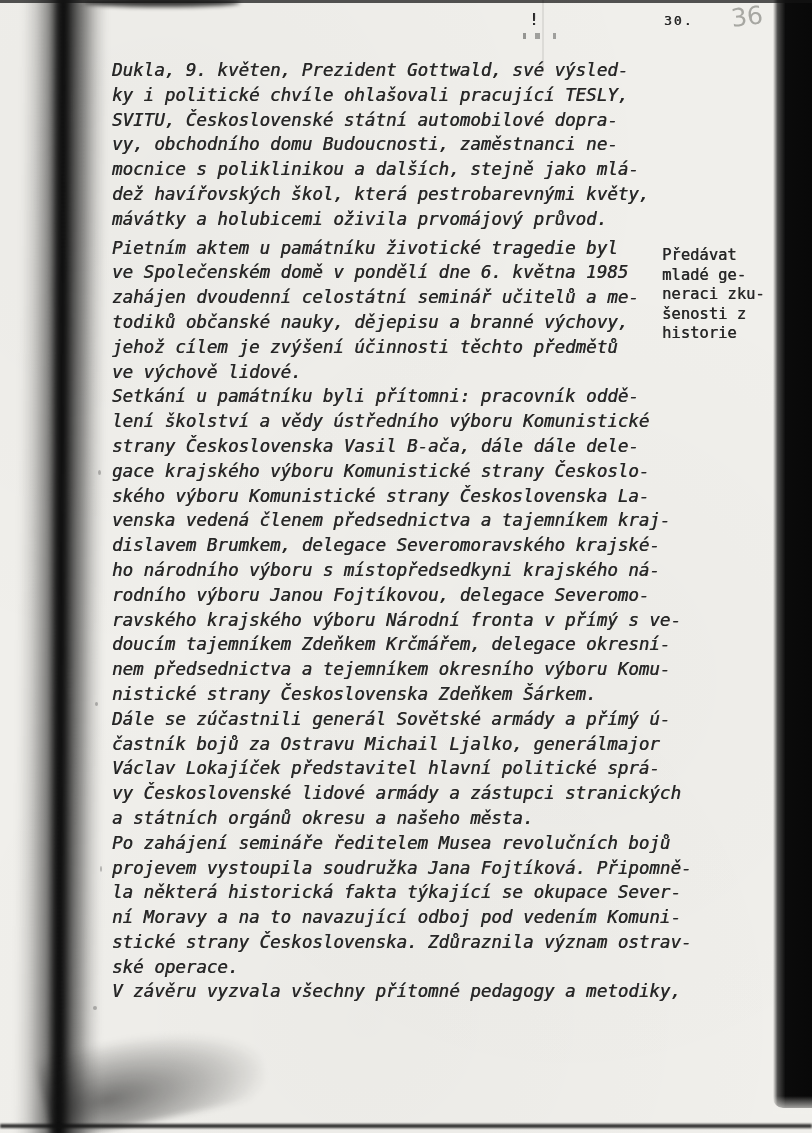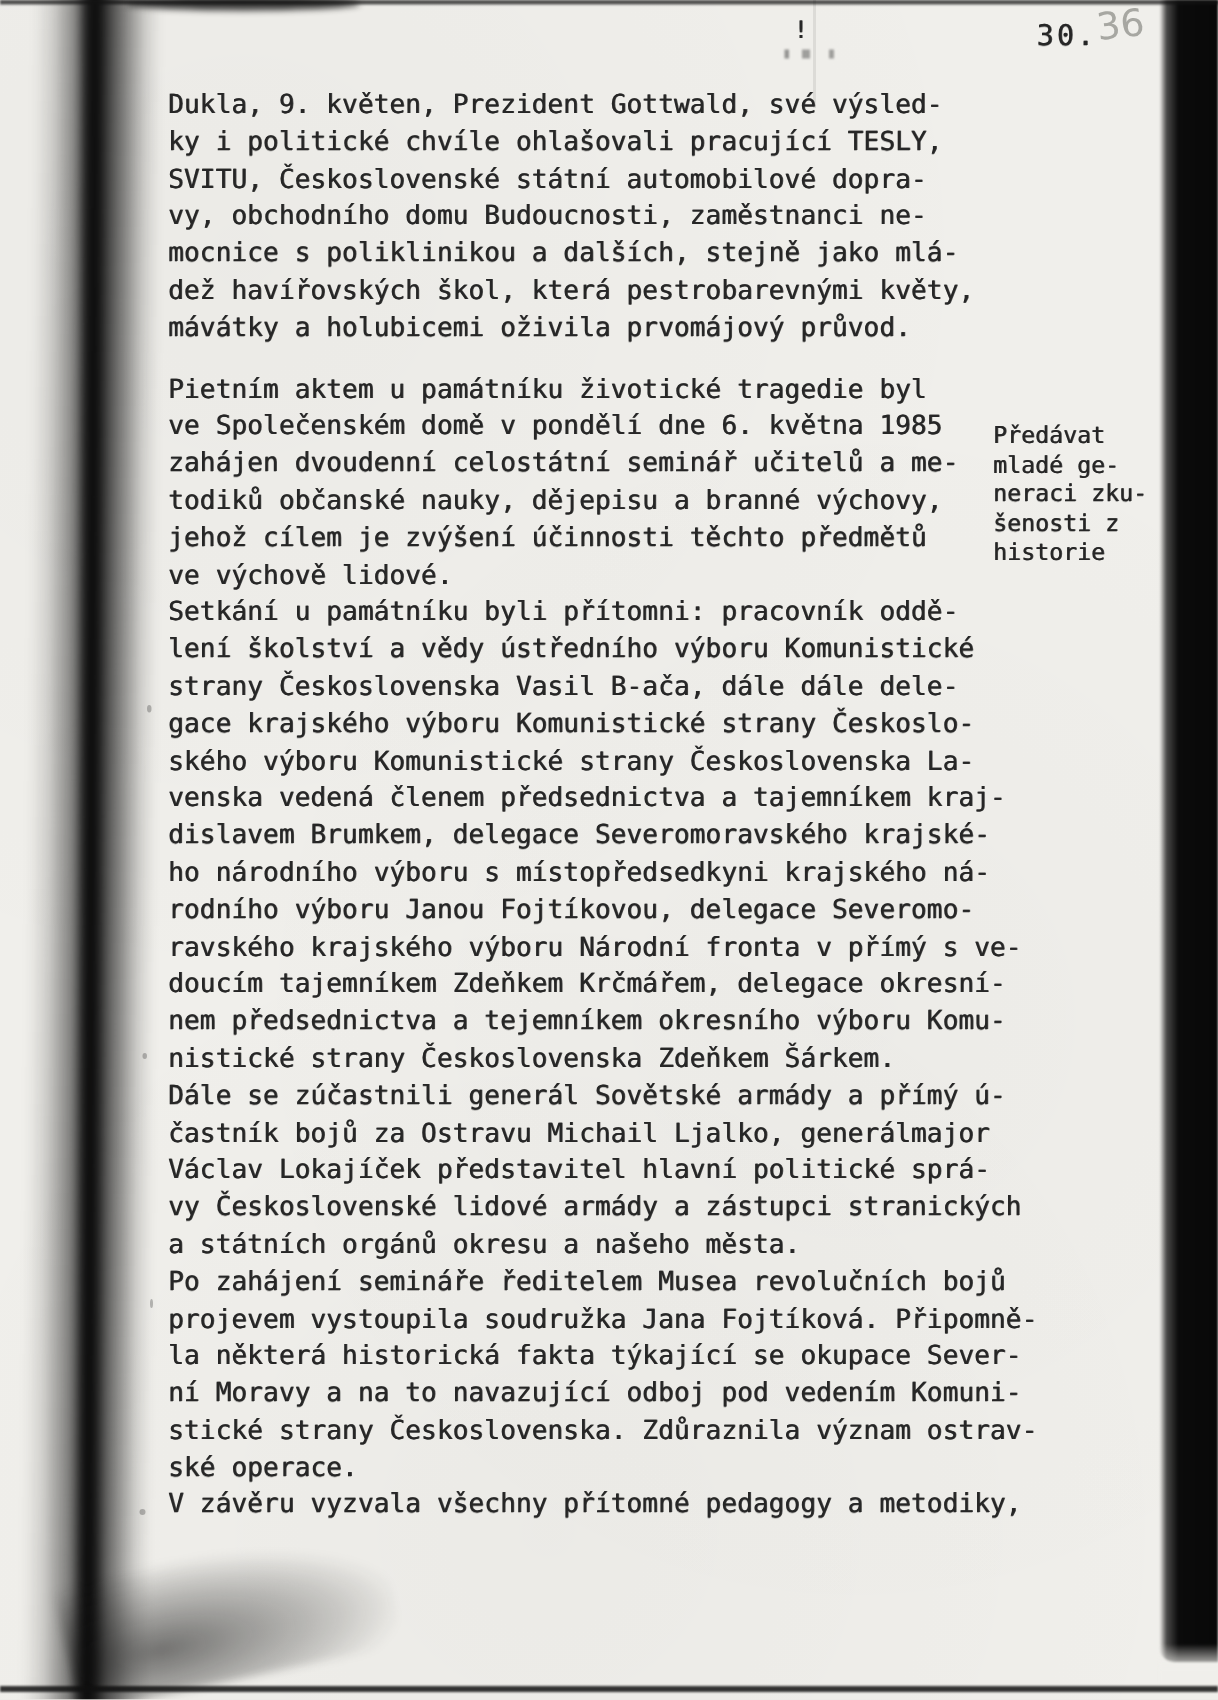--- a/index.html
+++ b/index.html
@@ -56,26 +56,26 @@
   .speck.s2{left:95px;top:702px;width:3px;height:4px;}
   .speck.s3{left:100px;top:866px;width:2px;height:6px;}
   .speck.s4{left:93px;top:1006px;width:4px;height:4px;}
   .stray-mark{position:absolute;left:529px;top:10px;font-size:16px;color:rgba(45,45,45,0.6);}
   .stray-dashes{position:absolute;left:523px;top:33px;width:40px;height:6px;
     background:linear-gradient(90deg, rgba(40,40,40,0.45) 0 3px, transparent 3px 12px, rgba(40,40,40,0.4) 12px 17px, transparent 17px 30px, rgba(40,40,40,0.4) 30px 33px, transparent 33px);
     filter:blur(0.6px);}
 
   
   .ink{color:#262626;text-shadow:0.5px 0 0 rgba(35,35,35,0.75), 0 0.4px 0 rgba(35,35,35,0.3);}
-  .body-text{position:absolute;left:112px;top:58px;}
+  .body-text{position:absolute;left:112px;top:58px;font-style:italic;}
   .body-text .line{white-space:pre;font-size:17.5px;line-height:24.8px;}
-  .paragraph.gap{margin-top:16px;}
-  .margin-note{position:absolute;left:662px;top:246px;margin-top:35px;}
+  .paragraph.gap{margin-top:4px;}
+  .margin-note{position:absolute;left:662px;top:246px;}
   .margin-note .line{white-space:pre;font-size:15.5px;line-height:19.5px;}
-  .pagenum-typed{position:absolute;left:664px;top:13px;font-size:19px;letter-spacing:2px;margin-left:27px;}
+  .pagenum-typed{position:absolute;left:664px;top:13px;font-size:13px;letter-spacing:2px;}
   .pagenum-hand{
     position:absolute;left:731px;top:2px;font-size:25px;color:#a7a7a2;
     font-family:"DejaVu Sans","Liberation Sans",sans-serif;transform:rotate(-7deg);
   }
 </style>
 </head>
 <body>
 
 <div class="page">
 

